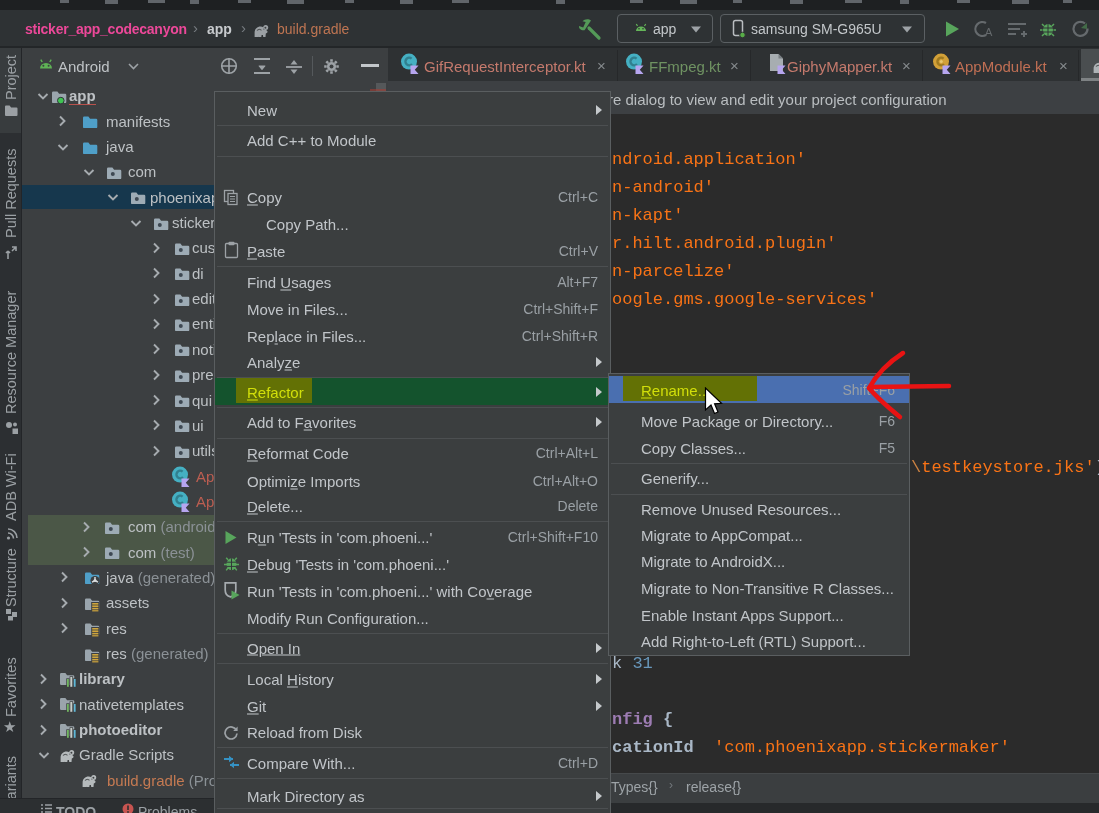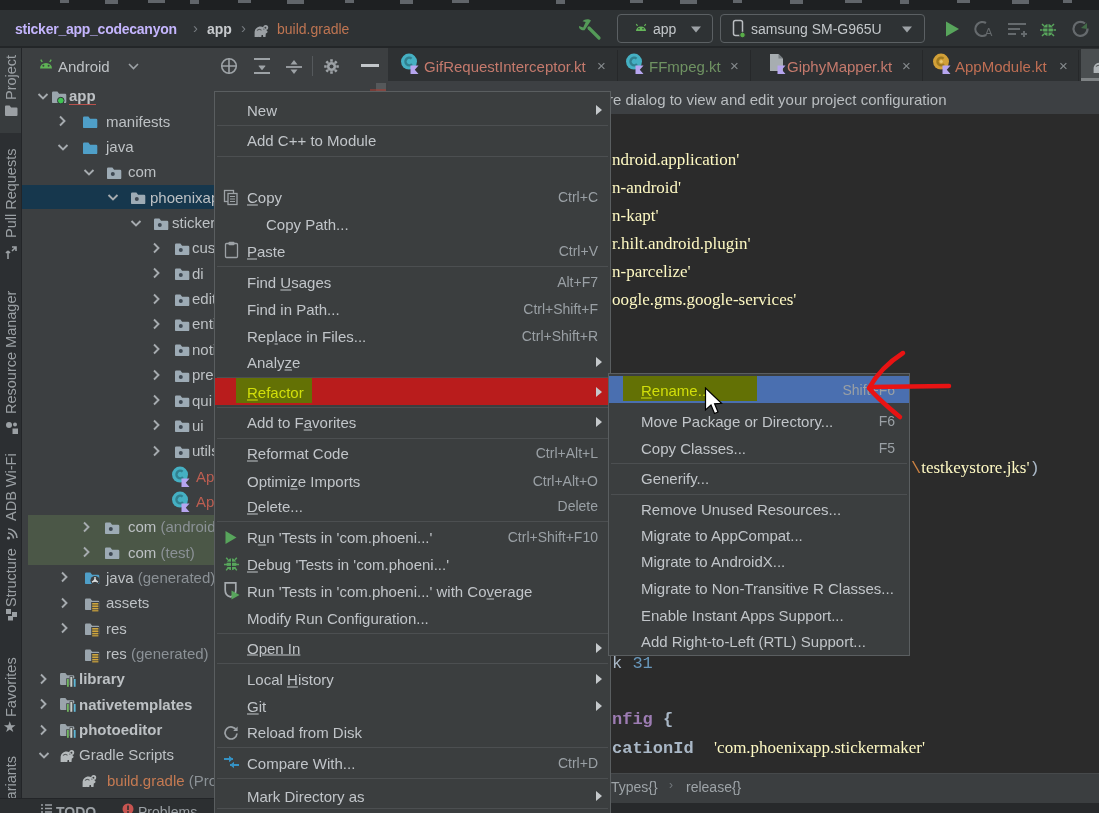--- a/index.html
+++ b/index.html
@@ -11,21 +11,21 @@
 .gray{color:#8b9196;}
 .menu{position:absolute;background:#3b3e3f;border:1px solid #5a5e60;box-sizing:border-box;z-index:10;}
 .mi{position:absolute;left:0;width:100%;height:27px;font-size:15px;color:#c1c5c9;}
 .mi .lbl{position:absolute;white-space:nowrap;top:50%;transform:translateY(-50%);}
 .mi .sc{position:absolute;right:12px;top:50%;transform:translateY(-50%);font-size:14px;color:#9aa0a5;}
 .sep{position:absolute;left:2px;right:2px;height:1px;background:#4c4f51;}
 .arrow-r{position:absolute;right:8px;top:50%;transform:translateY(-50%);width:0;height:0;
  border-left:6px solid #c5c9cc;border-top:5px solid transparent;border-bottom:5px solid transparent;}
 u{text-decoration:underline;text-underline-offset:2px;}
 .mono{font-family:"Liberation Mono",monospace;font-size:17px;}
-.str{color:#fef9c3;font-family:Liberation Serif, serif;}
+.str{color:#f97316;}
 </style>
 </head>
 <body>
 
 <div class="abs" style="left:0;top:0;width:1099px;height:10px;background:#1e2022;"></div>
 <div id="topmarks">
     <div class="abs" style="left:60px;top:0;width:9px;height:3px;background:#61656a;"></div>
     <div class="abs" style="left:105px;top:0;width:13px;height:4px;background:#61656a;"></div>
     <div class="abs" style="left:148px;top:0;width:17px;height:3px;background:#61656a;"></div>
     <div class="abs" style="left:190px;top:0;width:9px;height:4px;background:#61656a;"></div>
@@ -41,21 +41,21 @@
     <div class="abs" style="left:790px;top:0;width:13px;height:4px;background:#61656a;"></div>
     <div class="abs" style="left:845px;top:0;width:17px;height:3px;background:#61656a;"></div>
     <div class="abs" style="left:900px;top:0;width:9px;height:4px;background:#61656a;"></div>
     <div class="abs" style="left:957px;top:0;width:13px;height:3px;background:#61656a;"></div>
     <div class="abs" style="left:1012px;top:0;width:17px;height:4px;background:#61656a;"></div>
     <div class="abs" style="left:1063px;top:0;width:9px;height:3px;background:#61656a;"></div>
   </div>
 
 <div class="abs" style="left:0;top:10px;width:1099px;height:36px;background:#2e3234;"></div>
 <div class="abs" style="left:0;top:46px;width:1099px;height:2px;background:#232628;"></div>
-<div class="row" style="left:15px;top:21px;font-size:14px;font-weight:bold;color:#c4b5fd;letter-spacing:-0.25px;">sticker_app_codecanyon</div>
+<div class="row" style="left:25px;top:21px;font-size:14px;font-weight:bold;color:#ec4899;letter-spacing:-0.25px;">sticker_app_codecanyon</div>
 <div class="row" style="left:193px;top:19px;font-size:15px;color:#777c80;">›</div>
 <div class="row" style="left:207px;top:21px;font-size:14px;font-weight:bold;color:#c7cacd;">app</div>
 <div class="row" style="left:241px;top:19px;font-size:15px;color:#777c80;">›</div>
 <div id="bc-elephant">
     <svg class="abs" style="left:252px;top:23px;" width="20" height="15" viewBox="0 0 20 15">
       <circle cx="13.7" cy="4.4" r="2.5" fill="#9ba0a4"></circle>
       <circle cx="13.4" cy="4.8" r="1" fill="#3c3f41"></circle>
       <path d="M2.6,14 V9.6 C2.6,6.1 5.3,3.6 8.6,3.6 c2,0 3.7,0.9 4.8,2.4 l2.2,2.4 -0.4,1.4 -1.4,0.7 -0.3,3.5 h-2.3 l-0.3,-2 h-1.3 l-0.3,2 h-2.5 l-0.3,-2 H6.9 l-0.3,2 z" fill="#9ba0a4"></path>
       <path d="M4.9,7.4 q2.3,-2 4.6,-0.3" stroke="#3c3f41" stroke-width="0.9" fill="none"></path>
       <circle cx="11.9" cy="6.1" r="0.55" fill="#3c3f41"></circle>
@@ -410,21 +410,21 @@
     </svg>
     <svg class="abs" style="left:59px;top:697.2px;" width="19" height="16" viewBox="0 0 19 16">
       <path d="M1,2.3 a1.2,1.2 0 0 1 1.2,-1.2 h4.2 l1.7,2.1 h6 a1.2,1.2 0 0 1 1.2,1.2 v7.4 a1.2,1.2 0 0 1 -1.2,1.2 h-11.9 a1.2,1.2 0 0 1 -1.2,-1.2 z" fill="#9aa4ab"></path>
       <rect x="7.3" y="6.3" width="3.2" height="9.2" fill="#3c3f41"></rect>
       <rect x="8" y="7" width="1.8" height="7.8" fill="#72b661"></rect>
       <rect x="10.6" y="4.3" width="3.4" height="11.2" fill="#3c3f41"></rect>
       <rect x="11.3" y="5" width="2" height="9.8" fill="#c7cdc9"></rect>
       <rect x="14.1" y="6.3" width="3.2" height="9.2" fill="#3c3f41"></rect>
       <rect x="14.8" y="7" width="1.8" height="7.8" fill="#5fb8d7"></rect>
     </svg>
-    <div class="row tree-lbl" style="left:79px;top:695.7px;font-size:15px;color:#bdc1c4;font-weight:bold;">nativetemplates</div>
+    <div class="row tree-lbl" style="left:79px;top:695.7px;font-size:15px;color:#bdc1c4;font-weight:normal;">nativetemplates</div>
     <svg class="abs" style="left:39px;top:723.55px;" width="9" height="12" viewBox="0 0 9 12">
       <path d="M2,1.5 L6.5,6 L2,10.5" stroke="#a6abaf" stroke-width="1.9" fill="none"></path>
     </svg>
     <svg class="abs" style="left:59px;top:722.55px;" width="19" height="16" viewBox="0 0 19 16">
       <path d="M1,2.3 a1.2,1.2 0 0 1 1.2,-1.2 h4.2 l1.7,2.1 h6 a1.2,1.2 0 0 1 1.2,1.2 v7.4 a1.2,1.2 0 0 1 -1.2,1.2 h-11.9 a1.2,1.2 0 0 1 -1.2,-1.2 z" fill="#9aa4ab"></path>
       <rect x="7.3" y="6.3" width="3.2" height="9.2" fill="#3c3f41"></rect>
       <rect x="8" y="7" width="1.8" height="7.8" fill="#72b661"></rect>
       <rect x="10.6" y="4.3" width="3.4" height="11.2" fill="#3c3f41"></rect>
       <rect x="11.3" y="5" width="2" height="9.8" fill="#c7cdc9"></rect>
       <rect x="14.1" y="6.3" width="3.2" height="9.2" fill="#3c3f41"></rect>
@@ -549,33 +549,33 @@
       </svg>
       <div class="lbl" style="left:32px;"><u>P</u>aste</div>
       <div class="sc" style="right:12px;">Ctrl+V</div>
     </div>
     <div class="sep" style="top:174.3px;"></div>
     <div class="mi" style="top:176.39999999999998px;">
       <div class="lbl" style="left:32px;">Find <u>U</u>sages</div>
       <div class="sc" style="right:12px;">Alt+F7</div>
     </div>
     <div class="mi" style="top:203px;">
-      <div class="lbl" style="left:32px;">Find in Path...</div>
+      <div class="lbl" style="left:32px;">Move in Files...</div>
       <div class="sc" style="right:12px;">Ctrl+Shift+F</div>
     </div>
     <div class="mi" style="top:256.1px;">
       <div class="lbl" style="left:32px;">Analy<u>z</u>e</div>
       <div class="arrow-r"></div>
     </div>
     <div class="mi" style="top:230px;">
       <div class="lbl" style="left:32px;">Rep<u>l</u>ace in Files...</div>
       <div class="sc" style="right:12px;">Ctrl+Shift+R</div>
     </div>
     <div class="sep" style="top:284.8px;"></div>
-    <div class="mi" style="top:286.2px;background:#b91c1c;">
+    <div class="mi" style="top:286.2px;background:#14532d;">
       <div style="position:absolute;left:21px;top:0px;width:76px;height:25px;background:#637105;"></div>
       <div class="lbl" style="left:32px;color:#d2df0a;"><u>R</u>efactor</div>
       <div class="arrow-r"></div>
     </div>
     <div class="sep" style="top:314.9px;"></div>
     <div class="mi" style="top:316.8px;">
       <div class="lbl" style="left:32px;">Add to F<u>a</u>vorites</div>
       <div class="arrow-r"></div>
     </div>
     <div class="sep" style="top:345.6px;"></div>

